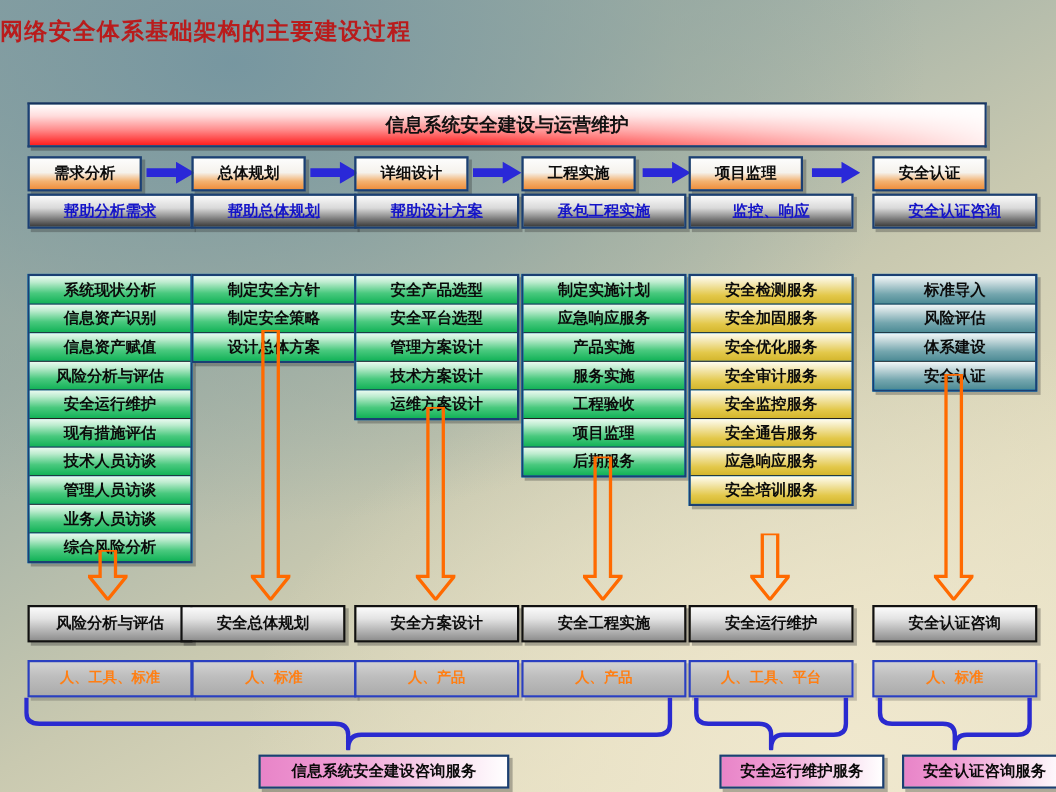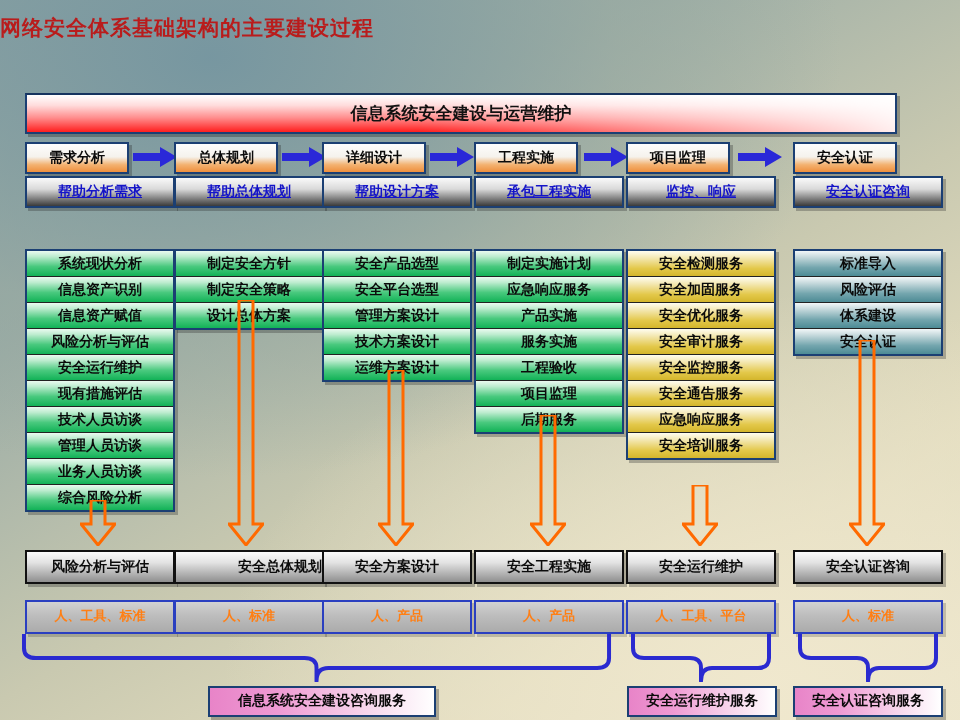--- a/index.html
+++ b/index.html
@@ -103,20 +103,21 @@
   
   .brace{position:absolute;}
   .brace svg{display:block;}
 
   .svcbox{
     position:absolute;height:27px;line-height:25px;text-align:center;
     font-size:14px;font-weight:bold;color:#0a0a0a;
     border:2px solid #1b3f73;
     background:linear-gradient(to right,#e884c8 0%,#ef9ad3 30%,#f7d6ec 70%,#ffffff 100%);
     box-shadow:3px 3px 0 rgba(40,40,40,0.32);
+    margin-left:27px;
   }
 </style>
 </head>
 <body>
 
 <div class="stage">
 
   <div class="title">网络安全体系基础架构的主要建设过程</div>
 
   <div class="banner">
@@ -264,21 +265,21 @@
         <path d="M11 0 L25 0 L25 39 L35 39 L18 60 L1 39 L11 39 Z" fill="none" stroke="#ff6a00" stroke-width="3"></path>
       </svg>
   </div>
   <div class="oarrow" style="left:849px;top:340px;">
     <svg width="36" height="206" viewBox="0 0 36 206">
         <path d="M11 0 L25 0 L25 184 L35 184 L18 205 L1 184 L11 184 Z" fill="none" stroke="#ff6a00" stroke-width="3"></path>
       </svg>
   </div>
 
   <div class="resbox" style="left:25px;top:550px;width:146px;">风险分析与评估</div>
-  <div class="resbox" style="left:174px;top:550px;width:146px;text-align:right;">安全总体规划</div>
+  <div class="resbox" style="left:164px;top:550px;width:146px;">安全总体规划</div>
   <div class="resbox" style="left:322px;top:550px;width:146px;">安全方案设计</div>
   <div class="resbox" style="left:474px;top:550px;width:146px;">安全工程实施</div>
   <div class="resbox" style="left:626px;top:550px;width:146px;">安全运行维护</div>
   <div class="resbox" style="left:793px;top:550px;width:146px;">安全认证咨询</div>
 
   <div class="roleboxes" style="left:25px;top:600px;width:146px;">人、工具、标准</div>
   <div class="roleboxes" style="left:174px;top:600px;width:146px;">人、标准</div>
   <div class="roleboxes" style="left:322px;top:600px;width:146px;">人、产品</div>
   <div class="roleboxes" style="left:474px;top:600px;width:146px;">人、产品</div>
   <div class="roleboxes" style="left:626px;top:600px;width:146px;">人、工具、平台</div>

